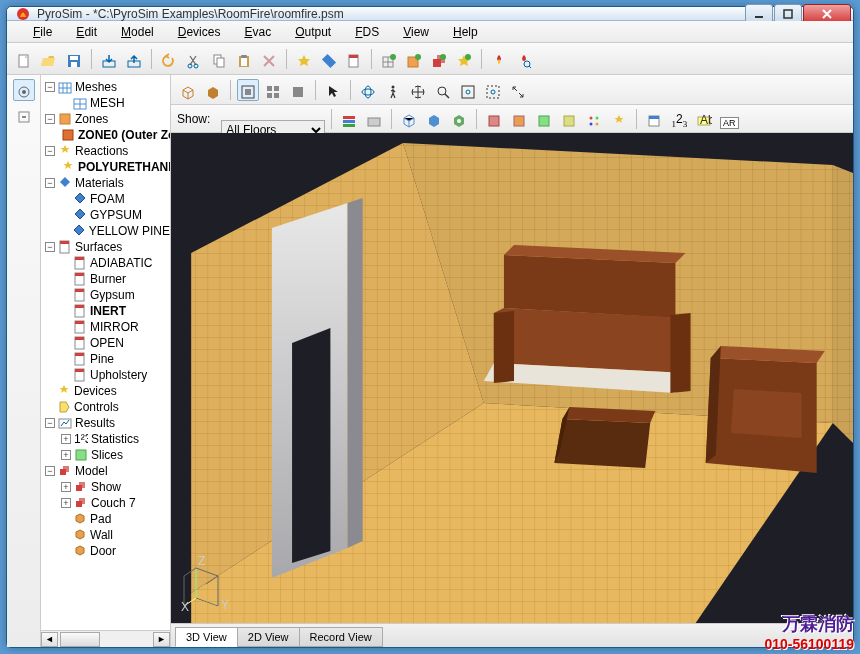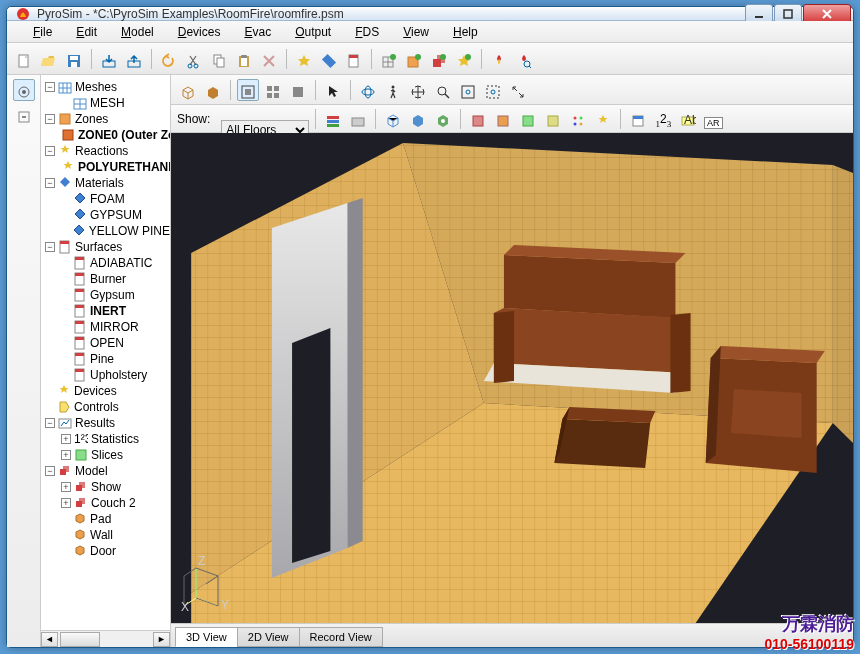--- a/index.html
+++ b/index.html
@@ -28,21 +28,21 @@
 .tree-node .ic { width: 14px; height: 14px; margin-right: 3px; display: flex; align-items: center; justify-content: center; }
 .tree-node .lbl { color: #000; }
 .tree-node.bold .lbl { font-weight: bold; }
 .hscroll { height: 17px; background: #f0f0f0; border-top: 1px solid #ccc; display: flex; align-items: center; }
 .hscroll .arr { width: 17px; height: 15px; background: linear-gradient(#fafafa,#e0e0e0); border: 1px solid #aaa; display:flex;align-items:center;justify-content:center;font-size:9px; }
 .hscroll .thumb { width: 40px; height: 15px; background: linear-gradient(#fafafa,#dcdcdc); border: 1px solid #aaa; margin-left: 2px; }
 .viewport { flex: 1; display: flex; flex-direction: column; background: #fff; }
 .vtoolbar { height: 30px; background: linear-gradient(#fafafa, #ececec); border-bottom: 1px solid #ccc; display: flex; align-items: center; padding: 0 6px; gap: 3px; }
 .vtoolbar2 { height: 28px; background: linear-gradient(#fafafa, #ececec); border-bottom: 1px solid #ccc; display: flex; align-items: center; padding: 0 6px; gap: 3px; }
 .vtoolbar2 .lbl { margin-right: 8px; }
-.vtoolbar2 select { width: 88px; height: 20px; border: 1px solid #aaa; font-size: 12px; margin-top: 23px; }
+.vtoolbar2 select { width: 104px; height: 20px; border: 1px solid #aaa; font-size: 12px; margin-top: 23px; }
 .canvas { flex: 1; background: #1e1e26; position: relative; overflow: hidden; }
 .tabs { height: 24px; background: linear-gradient(#f2f2f2,#e2e2e2); border-top: 1px solid #ccc; display: flex; align-items: flex-end; padding: 0 4px; }
 .tab { padding: 3px 10px; border: 1px solid #aaa; background: linear-gradient(#fdfdfd,#ececec); margin-right: -1px; cursor: pointer; font-size: 11px; }
 .tab.active { background: #fff; border-bottom: 1px solid #fff; font-weight: normal; }
 .tab.inactive { background: linear-gradient(#e8e8e8,#d8d8d8); }
 .watermark { position: absolute; right: 6px; bottom: 2px; text-align: right; pointer-events: none; z-index: 10; }
 .watermark .l1 { color: #4c1d95; font-weight: bold; font-size: 18px; font-family: SimHei, sans-serif; text-shadow: 1px 1px 0 #fff, -1px -1px 0 #fff; }
 .watermark .l2 { color: #d00; font-weight: bold; font-size: 14px; font-family: Arial; text-shadow: 1px 1px 0 #fff; }
 .watermark .l3 { color: #d00; font-weight: bold; font-size: 18px; font-family: Arial; text-shadow: 1px 1px 0 #fff; }
 .axis-widget { position: absolute; left: 10px; bottom: 10px; width: 50px; height: 60px; }
@@ -481,21 +481,21 @@
             <span class="lbl">Show</span>
           </div>
           <div class="tree-node" style="padding-left: 20px;">
             <span class="exp">+</span>
             <span class="ic">
               <svg width="14" height="14">
                 <rect x="2" y="5" width="6" height="6" fill="#d04040"></rect>
                 <rect x="5" y="2" width="6" height="6" fill="#d04040" opacity=".7"></rect>
               </svg>
             </span>
-            <span class="lbl">Couch 2</span>
+            <span class="lbl">Couch 7</span>
           </div>
           <div class="tree-node" style="padding-left: 20px;">
             <span class="noexp"></span>
             <span class="ic">
               <svg width="14" height="14">
                 <path d="M3 4 l4 -2 l4 2 v5 l-4 2 l-4 -2 z" fill="#e8a050" stroke="#b07020"></path>
               </svg>
             </span>
             <span class="lbl">Pad</span>
           </div>

